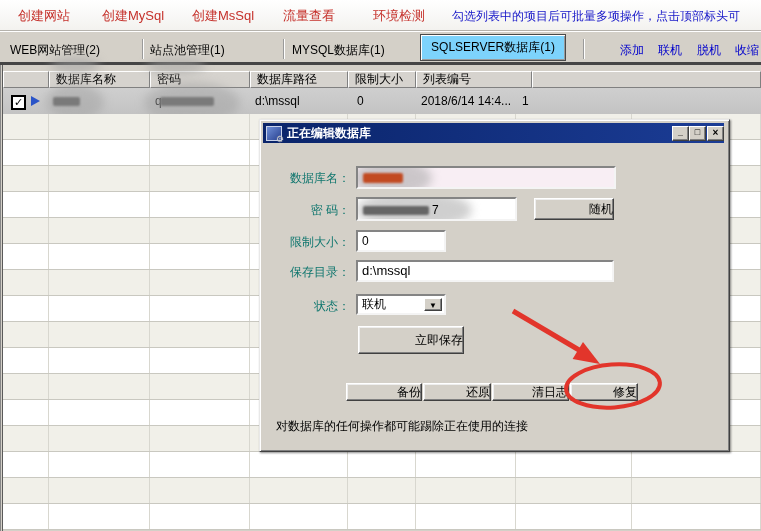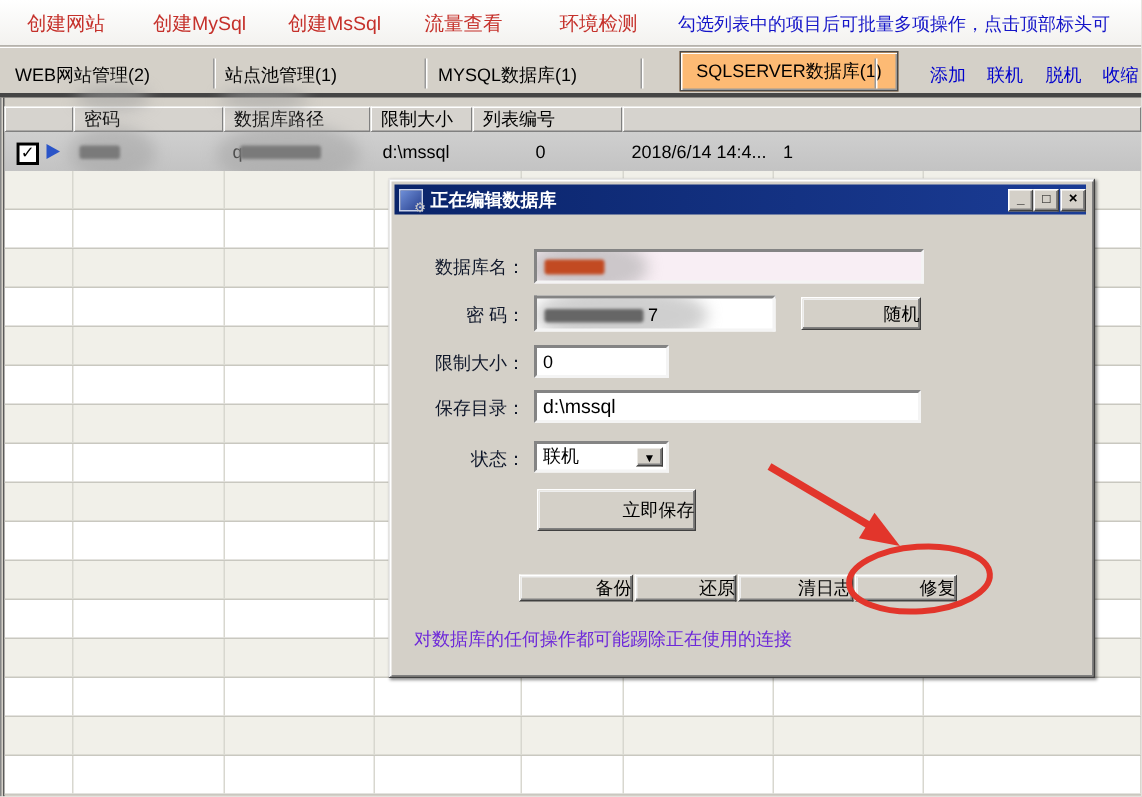--- a/index.html
+++ b/index.html
@@ -11,36 +11,36 @@
   .menubar{position:absolute;left:0;top:0;width:761px;height:30px;
            background:linear-gradient(#ffffff,#f3f2ef);
            border-bottom:1px solid #b5b2ac;box-shadow:0 1px 0 #ffffff;}
   .menu-item{position:absolute;top:7px;font-size:13px;color:#c5312b;cursor:pointer;white-space:nowrap;}
   .menu-tip{position:absolute;left:452px;top:8px;font-size:12px;color:#1515c8;white-space:nowrap;}
 
   
   .tabbar{position:absolute;left:0;top:36px;width:761px;height:26px;background:#d4d0c8;text-decoration:underline;}
   .tab-label{position:absolute;top:6px;color:#000;cursor:pointer;white-space:nowrap;}
   .tab-sep{position:absolute;top:3px;width:1px;height:20px;background:#9a9a9a;box-shadow:1px 0 0 #ffffff;}
-  .tab-active{position:absolute;left:453px;top:-2px;width:144px;height:25px;background:#fdba74;
+  .tab-active{position:absolute;left:420px;top:-2px;width:144px;height:25px;background:#7dd3fc;
               border:1px solid #4a4a4a;box-shadow:inset 1px 1px 0 #ffffff,inset -1px -1px 0 #9a9a9a;
               text-align:center;line-height:24px;cursor:pointer;}
   .tab-link{position:absolute;top:6px;color:#0000cc;cursor:pointer;white-space:nowrap;}
   .dark-strip{position:absolute;left:0;top:62px;width:761px;height:3px;background:#454545;}
 
   
   .list-border-a{position:absolute;left:0;top:65px;width:1px;height:466px;background:#868686;}
   .list-border-b{position:absolute;left:2px;top:65px;width:1px;height:466px;background:#5a5a5a;}
 
   .grid-header{position:absolute;left:3px;top:71px;width:758px;height:17px;display:flex;}
   .hcell{box-sizing:border-box;background:#d6d3ce;border-top:1px solid #ffffff;border-left:1px solid #ffffff;
          border-right:1px solid #808080;border-bottom:1px solid #808080;
          padding-left:6px;line-height:15px;white-space:nowrap;overflow:hidden;}
   .c0{width:46px;} .c1{width:101px;} .c2{width:100px;} .c3{width:98px;}
-  .c4{width:68px;} .c5{width:100px;} .c6{width:100px;} .c7{flex:1;}
+  .c4{width:68px;} .c5{width:100px;} .c6{width:116px;} .c7{flex:1;}
 
   .sel-row{position:absolute;left:3px;top:88px;width:758px;height:26px;
            background:linear-gradient(#cfcfcf,#c3c3c3);}
   .sel-row .cellval{position:absolute;top:0;line-height:26px;white-space:nowrap;}
   .checkbox{position:absolute;left:8px;top:7px;width:11px;height:11px;background:#ffffff;
             border:2px solid #000000;font-size:11px;font-weight:bold;line-height:11px;text-align:center;}
   .row-arrow{position:absolute;left:28px;top:8px;width:0;height:0;
              border-left:9px solid #2a54c8;border-top:5px solid transparent;border-bottom:5px solid transparent;}
 
   #empty-rows{position:absolute;left:3px;top:114px;width:758px;height:417px;overflow:hidden;}
@@ -61,32 +61,32 @@
   .title-icon{position:relative;width:14px;height:13px;margin:0 5px 0 3px;
               background:linear-gradient(135deg,#6f8fd8,#28408e);border:1px solid #c9d2ea;}
   .title-icon::after{content:"⚙";position:absolute;right:-3px;bottom:-4px;font-size:9px;color:#c9c9c9;}
   .title-text{color:#ffffff;font-weight:bold;font-size:12px;}
   .winbtn{position:absolute;top:6px;width:15px;height:13px;background:#d4d0c8;
           border:1px solid;border-color:#ffffff #404040 #404040 #ffffff;
           box-shadow:inset -1px -1px 0 #808080;font-size:9px;line-height:11px;text-align:center;
           font-weight:bold;cursor:pointer;}
   .btn-min{left:412px;} .btn-max{left:429px;} .btn-close{left:447px;font-size:10px;}
 
-  .dlg-label{position:absolute;left:0;width:90px;text-align:right;color:#0f172a;white-space:nowrap;}
+  .dlg-label{position:absolute;left:0;width:90px;text-align:right;color:#0f766e;white-space:nowrap;}
   .input{position:absolute;box-sizing:border-box;background:#ffffff;
          border:2px solid;border-color:#848484 #f4f4f4 #f4f4f4 #848484;
          line-height:18px;padding-left:4px;overflow:hidden;white-space:nowrap;}
   .btn{position:absolute;box-sizing:border-box;background:#d4d0c8;text-align:right;cursor:pointer;
        border:1px solid;border-color:#ffffff #404040 #404040 #ffffff;
        box-shadow:inset -1px -1px 0 #808080,inset 1px 1px 0 #eeeeee;}
   .combo-arrow{position:absolute;right:2px;top:2px;bottom:2px;width:16px;background:#d4d0c8;
                border:1px solid;border-color:#ffffff #404040 #404040 #ffffff;
                box-shadow:inset -1px -1px 0 #808080;font-size:8px;line-height:14px;text-align:center;cursor:pointer;}
   .op-btn{position:absolute;top:263px;height:18px;line-height:16px;font-size:12px;}
-  .dlg-warning{position:absolute;left:16px;top:298px;color:#6d28d9;white-space:nowrap;}
+  .dlg-warning{position:absolute;left:16px;top:298px;color:#000000;white-space:nowrap;}
 
   
   #annot{position:absolute;left:0;top:0;width:761px;height:531px;z-index:20;pointer-events:none;}
 </style>
 </head>
 <body>
 
 <div id="app">
 
   <div class="menubar">
@@ -111,20 +111,21 @@
     <span class="tab-link" style="left:658px">联机</span>
     <span class="tab-link" style="left:697px">脱机</span>
     <span class="tab-link" style="left:735px">收缩</span>
   </div>
   <div class="dark-strip"></div>
   <div class="list-border-a"></div>
   <div class="list-border-b"></div>
 
   <div class="grid-header">
     <div class="hcell c0"></div>
+    <div class="hcell c1">数据库名称</div>
     <div class="hcell c2">密码</div>
     <div class="hcell c3">数据库路径</div>
     <div class="hcell c4">限制大小</div>
     <div class="hcell c6">列表编号</div>
     <div class="hcell c7"></div>
   </div>
 
   <div class="sel-row">
     <div class="checkbox">✓</div>
     <div class="row-arrow"></div>

